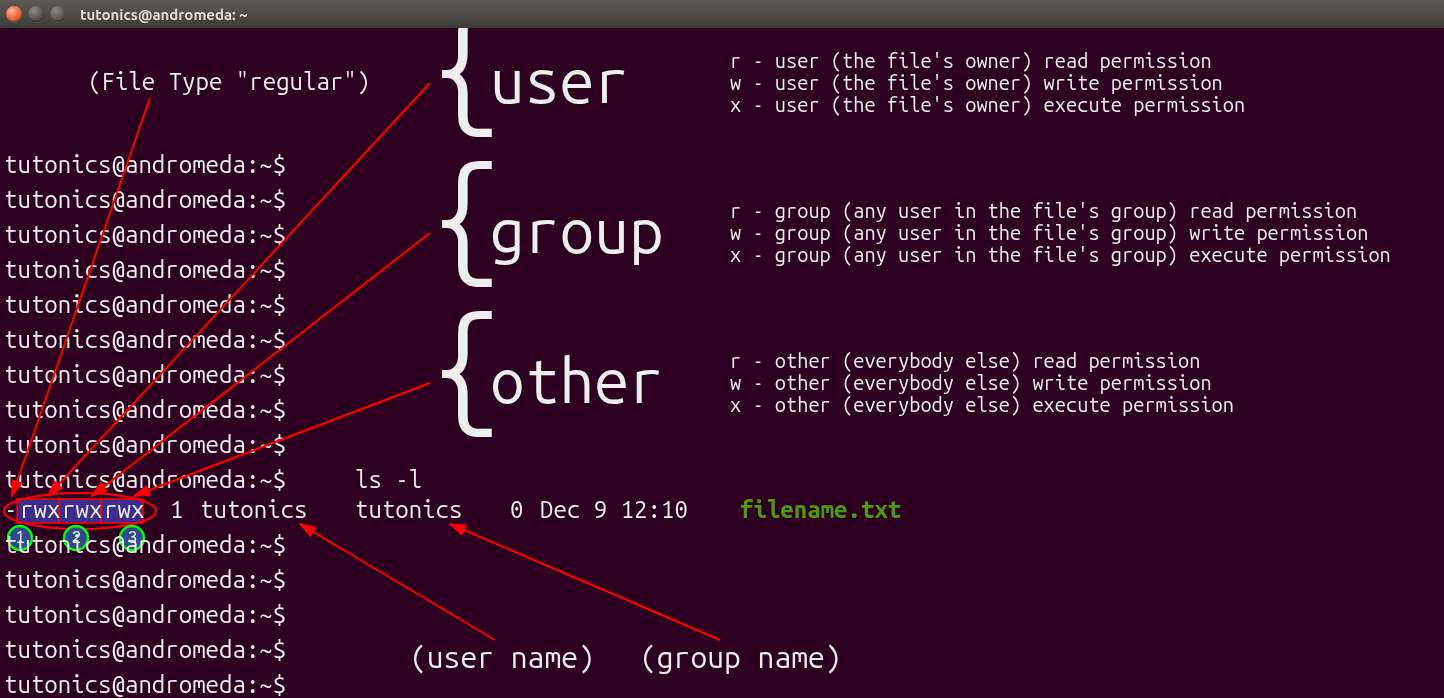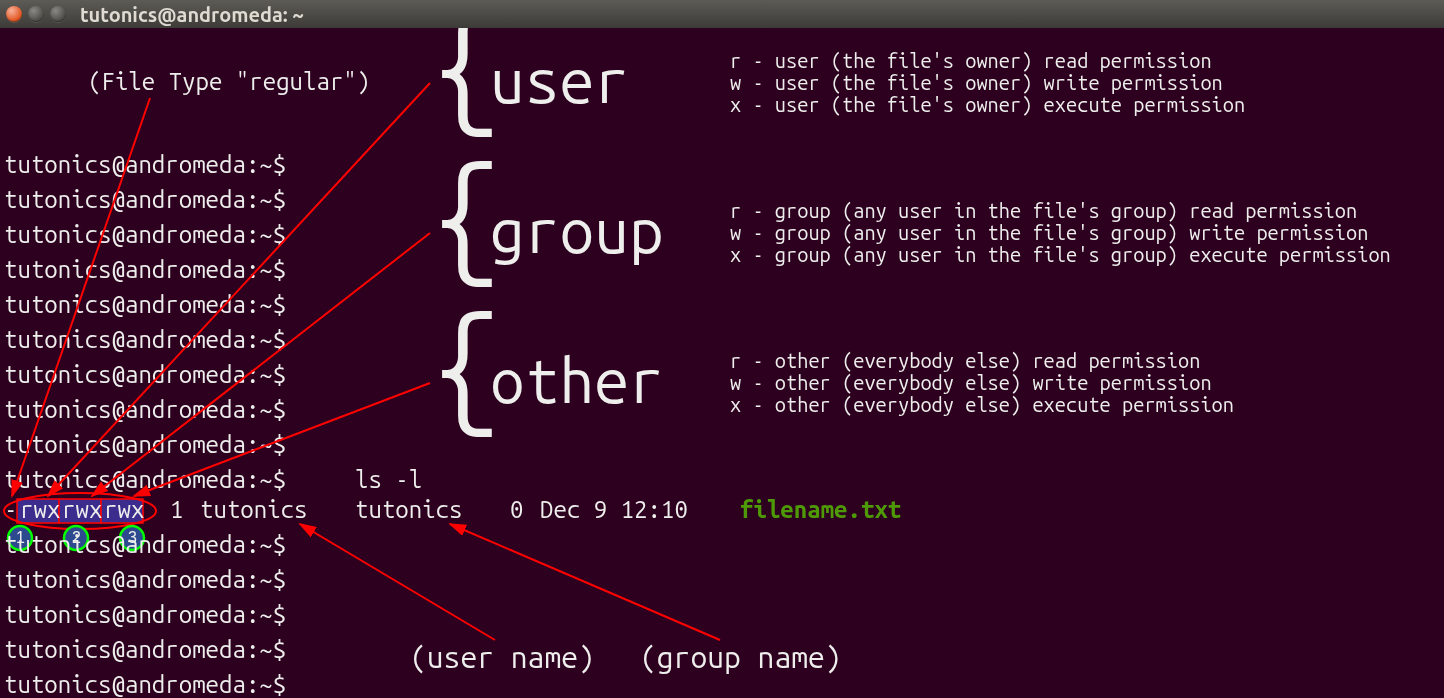--- a/index.html
+++ b/index.html
@@ -12,21 +12,21 @@
     background: #2c001e;
   }
   .titlebar {
     height: 28px;
     background: linear-gradient(to bottom, #5c5b56 0%, #3c3b37 100%);
     display: flex;
     align-items: center;
     padding: 0 6px;
     color: #dfdbd2;
     font-family: Ubuntu, sans-serif;
-    font-size: 20px;
+    font-size: 15px;
     font-weight: bold;
   }
   .win-btn {
     width: 16px;
     height: 16px;
     border-radius: 50%;
     margin-right: 6px;
     display: inline-block;
     box-shadow: inset 0 -1px 1px rgba(0,0,0,.3), 0 1px 0 rgba(255,255,255,.1);
   }

